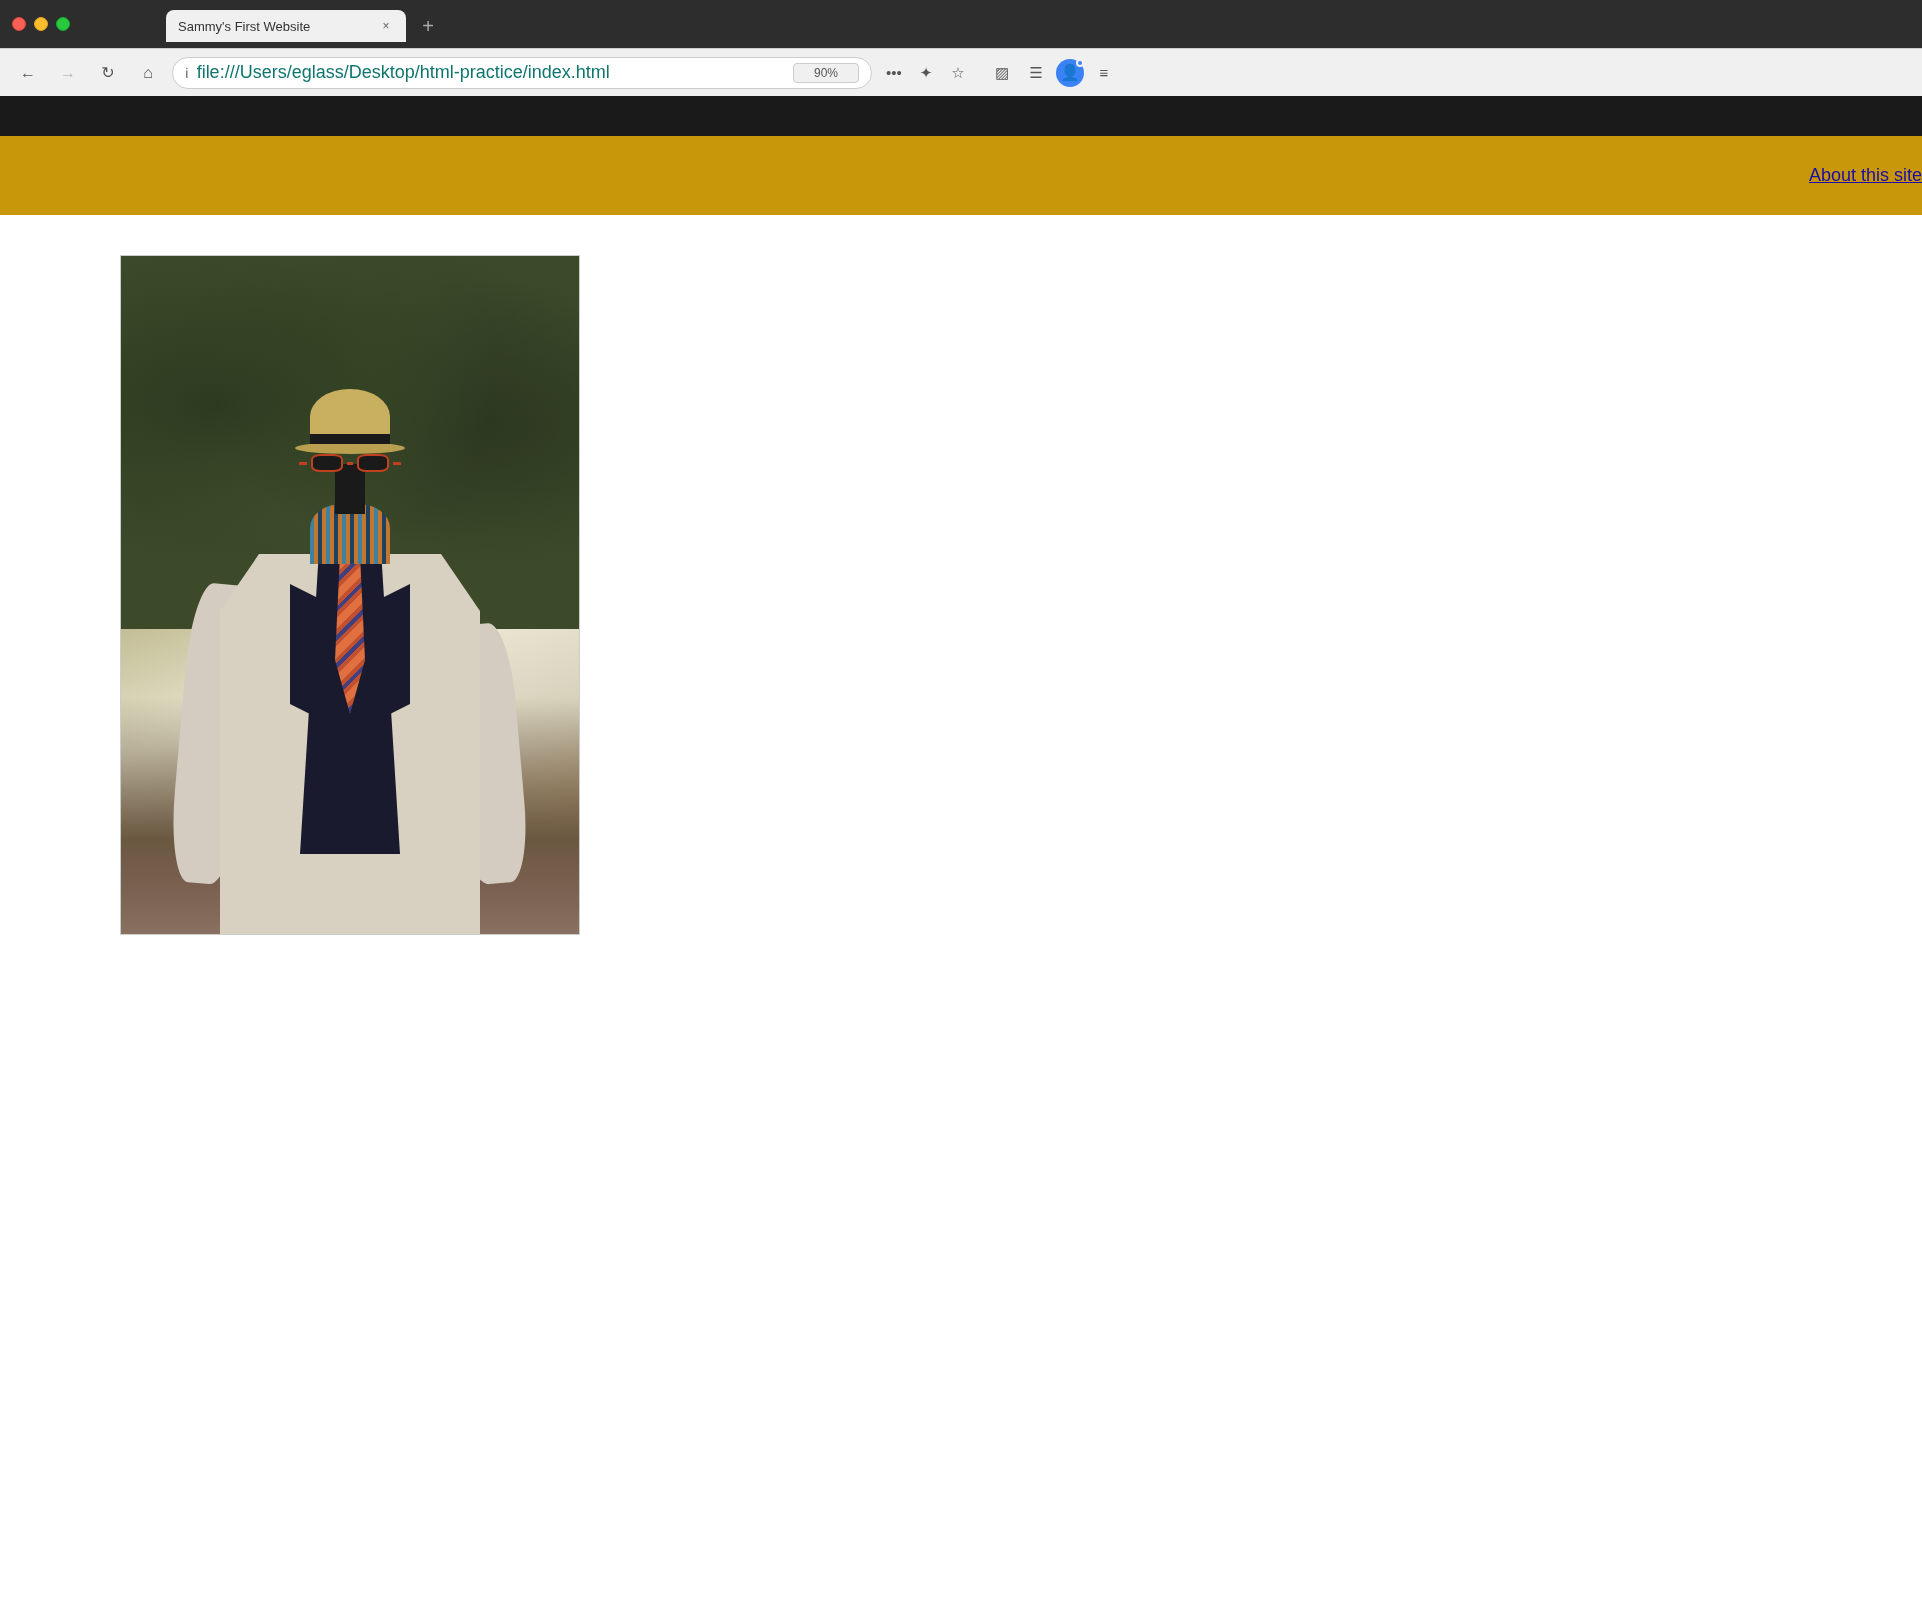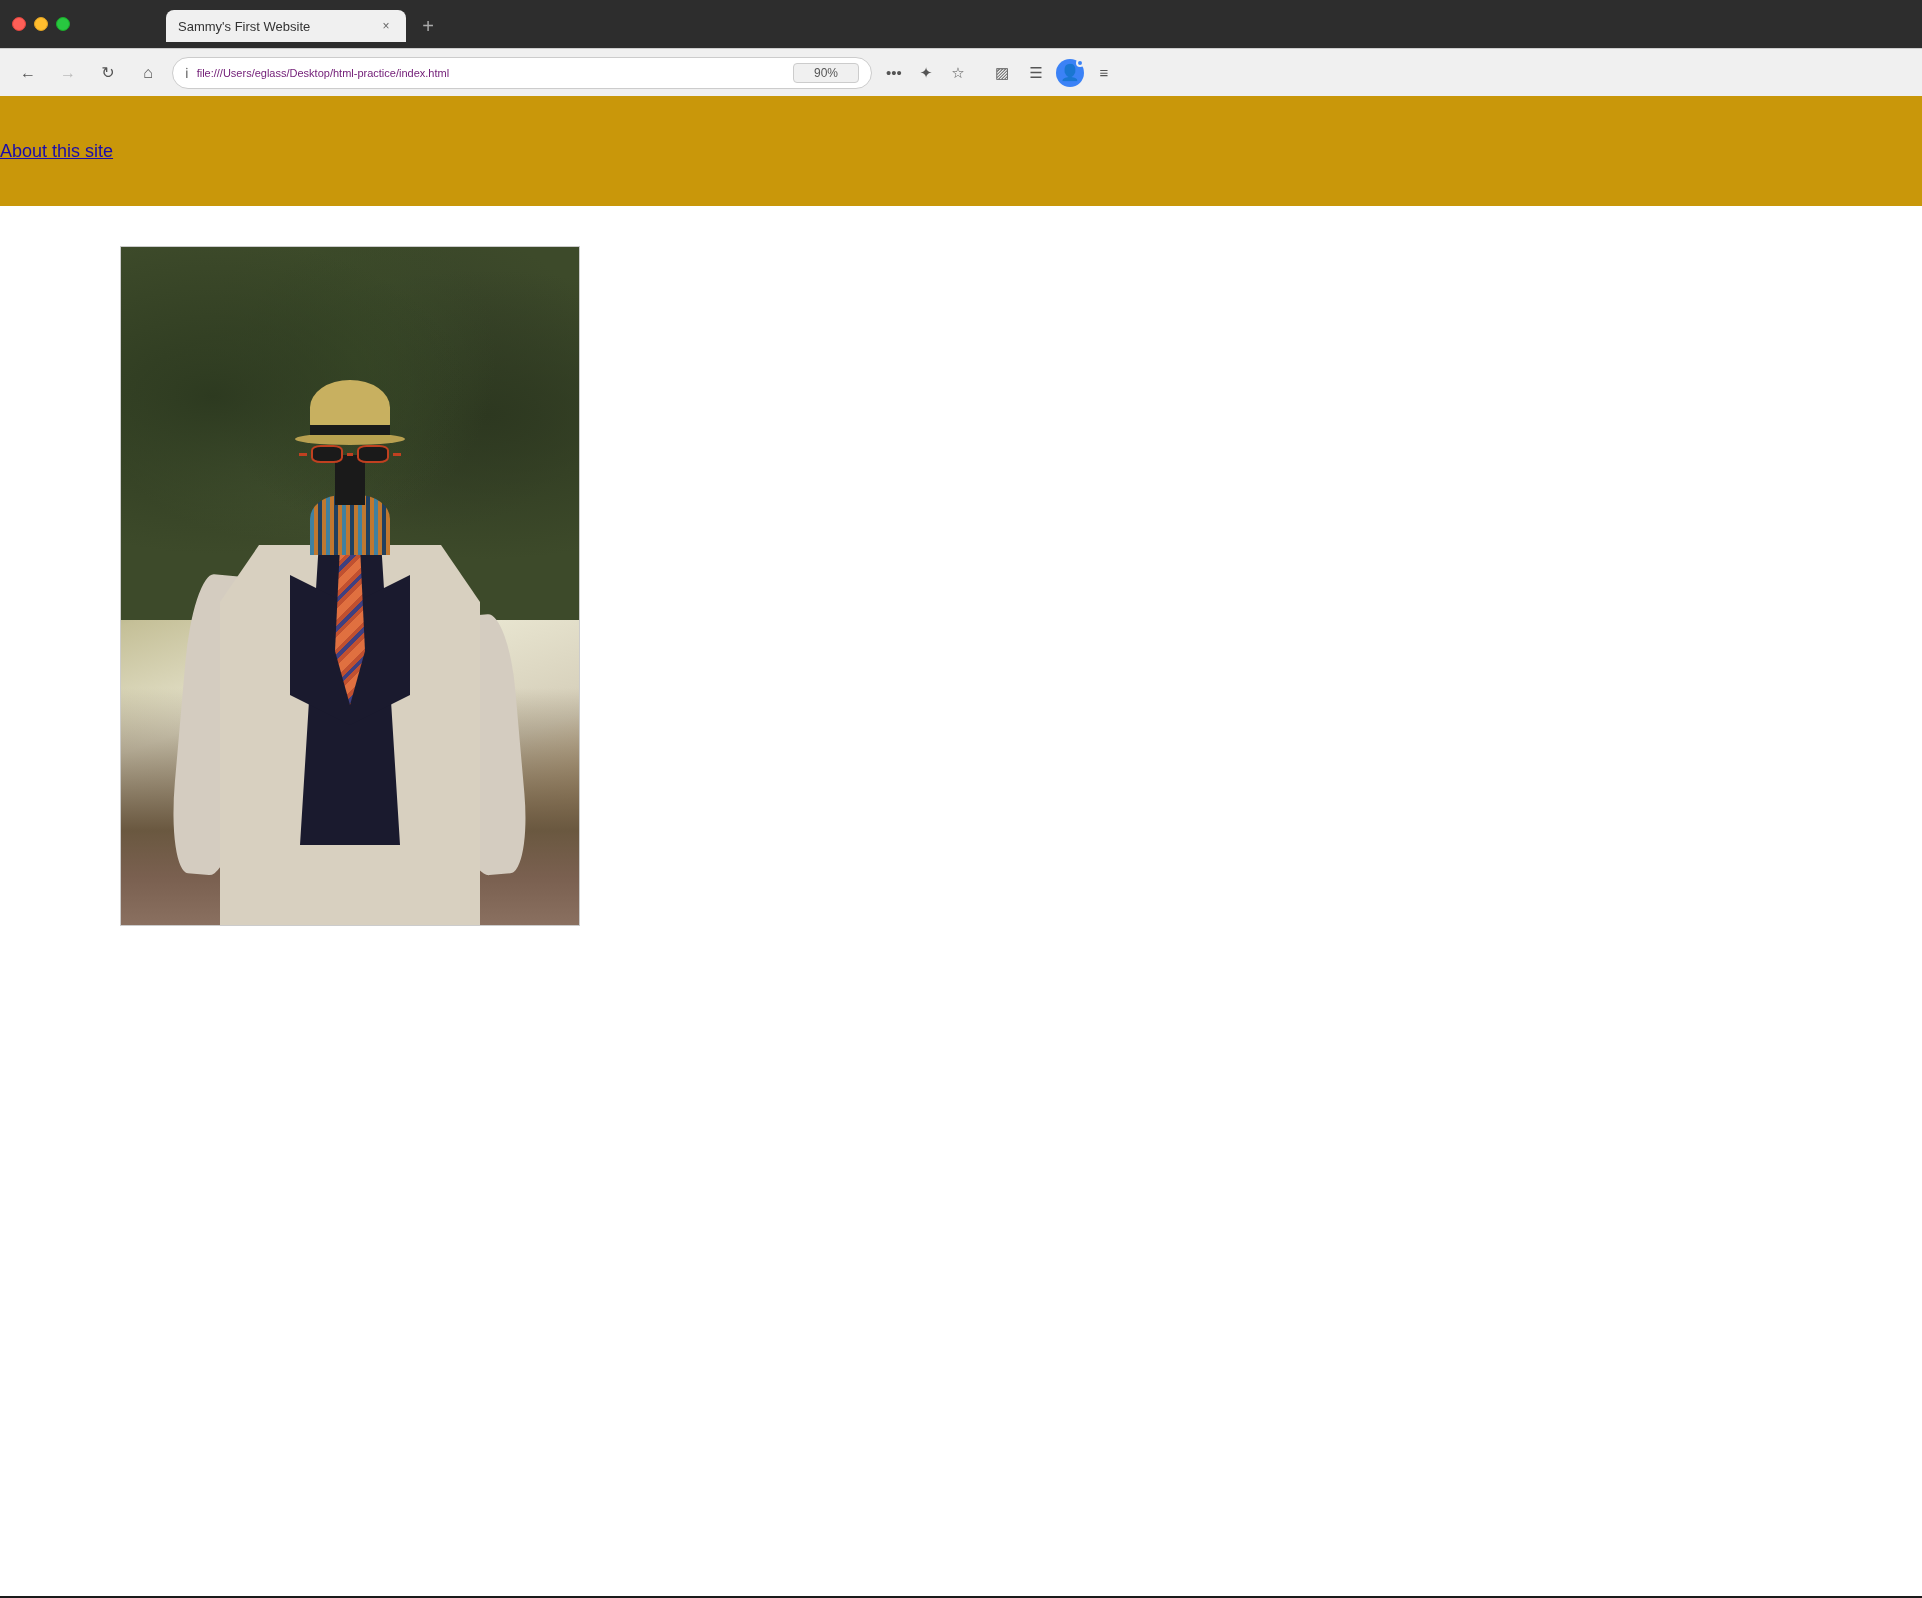--- a/index.html
+++ b/index.html
@@ -141,22 +141,22 @@
       max-width: 700px;
     }
 
     .address-info-icon {
       color: #666;
       font-size: 14px;
       flex-shrink: 0;
     }
 
     .address-text {
-      font-size: 11px;
-      color: #701a75;
+      font-size: 18px;
+      color: #0f766e;
       flex: 1;
     }
 
     .zoom-badge {
       background: #f0f0f0;
       border: 1px solid #ccc;
       border-radius: 4px;
       padding: 2px 20px;
       font-size: 12px;
       color: #555;
@@ -230,24 +230,25 @@
     
     .website-content {
       background: white;
       width: 100%;
       min-height: 1500px;
     }
 
     .site-header {
       background: #c9970a;
       width: 100%;
-      height: 110px;
-      display: flex;
-      align-items: center;
-      justify-content: flex-start;
+      height: 79px;
+      display: flex;
+      align-items: center;
+      justify-content: flex-end;
+      margin-top: 40px;
     }
 
     .site-nav-link {
       color: #1a0dab;
       text-decoration: underline;
       font-size: 18px;
       cursor: pointer;
     }
 
     .site-body {

